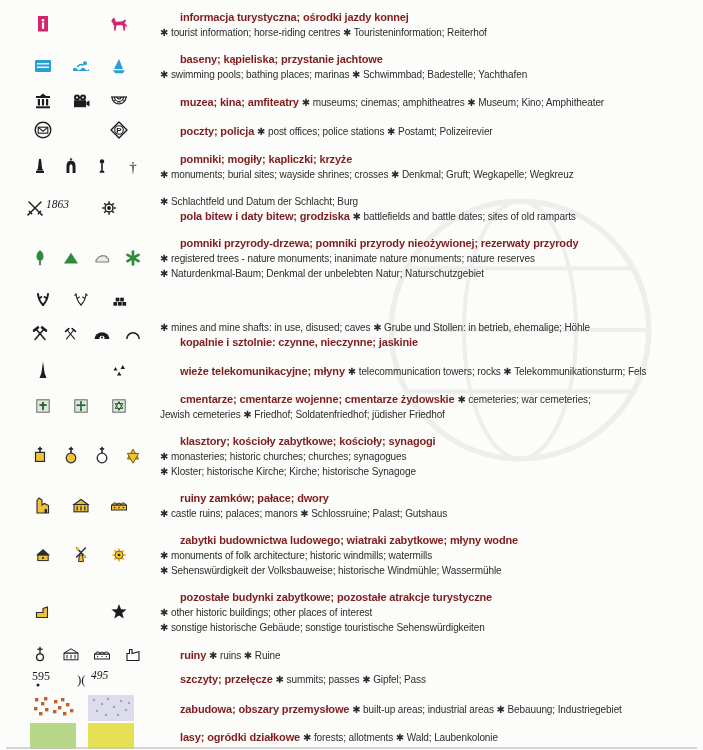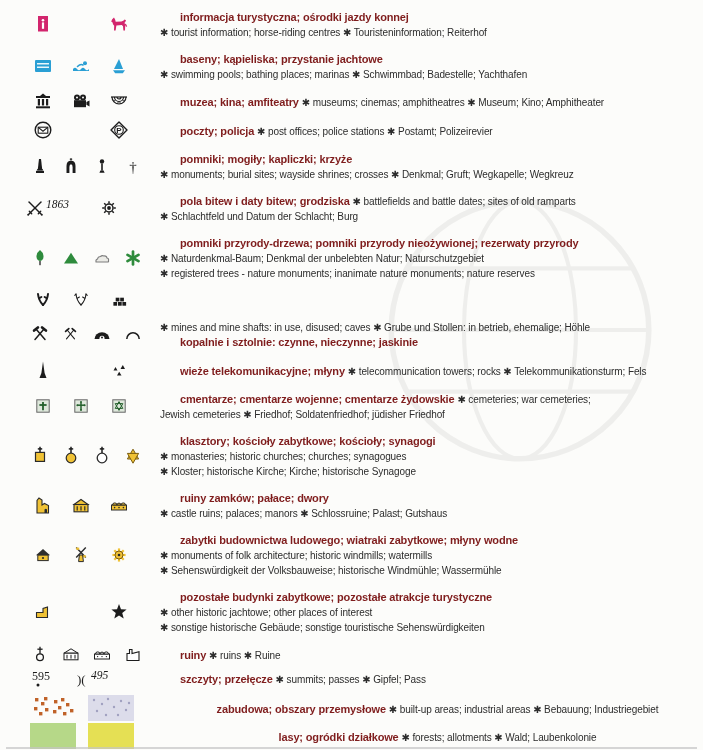--- a/index.html
+++ b/index.html
@@ -12,21 +12,21 @@
   #legend{position:relative;z-index:2;padding:9px 4px 0 24px;}
   .row{display:flex;align-items:center;margin-bottom:12px;}
   .icons{flex:0 0 136px;width:136px;display:flex;align-items:center;}
   .slot{width:38px;flex:0 0 auto;display:flex;justify-content:center;align-items:center;}
   .row.c4 .slot{width:31px;}
   .text{flex:1;padding-right:4px;}
   .line{line-height:13px;}
   .pl{font-weight:bold;font-size:11px;color:#7f1d1d;letter-spacing:-0.15px;line-height:14px;margin-left:20px;}
   .sub{font-size:10px;color:#2c2c2c;letter-spacing:-0.1px;}
   .row:nth-child(16),.row:nth-child(17){margin-bottom:6px;}
-  .row:nth-child(18),.row:nth-child(19),.row:nth-child(20){margin-bottom:2px;text-align:center;}
+  .row:nth-child(18),.row:nth-child(19),.row:nth-child(20){margin-bottom:2px;}
   #watermark{position:absolute;left:380px;top:190px;z-index:1;opacity:0.05;pointer-events:none;}
   #bottom-rule{position:absolute;left:6px;right:6px;bottom:1px;height:2px;background:#c4c4c4;opacity:.7;z-index:2;}
   svg{display:block}
 </style>
 </head>
 <body>
 
 <div id="watermark">
   <svg width="280" height="280" viewBox="0 0 100 100">
     <circle cx="50" cy="50" r="46" fill="none" stroke="#000" stroke-width="2"></circle>
@@ -214,22 +214,22 @@
               <line x1="4.75" y1="11.25" x2="3.2" y2="12.8"></line>
               <line x1="3.4" y1="8" x2="1.2" y2="8"></line>
               <line x1="4.75" y1="4.75" x2="3.2" y2="3.2"></line>
               <line x1="8" y1="3.4" x2="8" y2="1.2"></line>
               <line x1="11.25" y1="4.75" x2="12.8" y2="3.2"></line>
             </g>
           </svg>
         </span>
       </div>
       <div class="text">
+        <div class="line"><span class="sub">✱ Schlachtfeld und Datum der Schlacht; Burg</span></div>
         <div class="line"><span class="pl">pola bitew i daty bitew; grodziska </span><span class="sub">✱ battlefields and battle dates; sites of old ramparts</span></div>
-        <div class="line"><span class="sub">✱ Schlachtfeld und Datum der Schlacht; Burg</span></div>
       </div>
     </div>
     <div class="row c4">
       <div class="icons">
         <span class="slot">
           <svg width="12" height="17" viewBox="0 0 12 17">
             <path d="M6 1 Q9.5 3.5 9.5 7.5 Q9.5 11.3 6 12 Q2.5 11.3 2.5 7.5 Q2.5 3.5 6 1 Z" fill="#2e8b3c"></path>
             <rect x="5.3" y="12" width="1.4" height="4.2" fill="#333333"></rect>
           </svg>
         </span>
@@ -248,22 +248,22 @@
             <g stroke="#2e8b3c" stroke-width="2.7" stroke-linecap="round">
               <line x1="8" y1="1.6" x2="8" y2="14.4"></line>
               <line x1="2.5" y1="4.9" x2="13.5" y2="11.1"></line>
               <line x1="13.5" y1="4.9" x2="2.5" y2="11.1"></line>
             </g>
           </svg>
         </span>
       </div>
       <div class="text">
         <div class="line"><span class="pl">pomniki przyrody-drzewa; pomniki przyrody nieożywionej; rezerwaty przyrody</span></div>
+        <div class="line"><span class="sub">✱ registered trees - nature monuments; inanimate nature monuments; nature reserves</span></div>
         <div class="line"><span class="sub">✱ Naturdenkmal-Baum; Denkmal der unbelebten Natur; Naturschutzgebiet</span></div>
-        <div class="line"><span class="sub">✱ registered trees - nature monuments; inanimate nature monuments; nature reserves</span></div>
       </div>
     </div>
     <div class="row c3">
       <div class="icons">
         <span class="slot">
           <svg width="16" height="15" viewBox="0 0 16 15">
             <g stroke="#1c1c1c" stroke-width="2" fill="none" stroke-linecap="round">
               <path d="M3 2 C3.5 7 5 10 8 13"></path>
               <path d="M13 2 C12.5 7 11 10 8 13"></path>
               <path d="M4.3 6.2 L6.4 5"></path>
@@ -525,21 +525,21 @@
         </span>
         <span class="slot"></span>
         <span class="slot">
           <svg width="18" height="17" viewBox="0 0 18 17">
             <polygon fill="#1c1c1c" points="9,1 11,6.25 16.6,6.5 12.23,10.05 13.7,15.5 9,12.4 4.3,15.5 5.77,10.05 1.4,6.5 7,6.25"></polygon>
           </svg>
         </span>
       </div>
       <div class="text">
         <div class="line"><span class="pl">pozostałe budynki zabytkowe; pozostałe atrakcje turystyczne</span></div>
-        <div class="line"><span class="sub">✱ other historic jachtowe; other places of interest</span></div>
+        <div class="line"><span class="sub">✱ other historic buildings; other places of interest</span></div>
         <div class="line"><span class="sub">✱ sonstige historische Gebäude; sonstige touristische Sehenswürdigkeiten</span></div>
       </div>
     </div>
     <div class="row c4">
       <div class="icons">
         <span class="slot">
           <svg width="14" height="16" viewBox="0 0 14 16">
             <circle cx="7" cy="11.2" r="3.4" fill="none" stroke="#1c1c1c" stroke-width="1.3"></circle>
             <line x1="7" y1="0.8" x2="7" y2="7.8" stroke="#1c1c1c" stroke-width="1.3"></line>
             <line x1="4.4" y1="3.2" x2="9.6" y2="3.2" stroke="#1c1c1c" stroke-width="1.3"></line>

